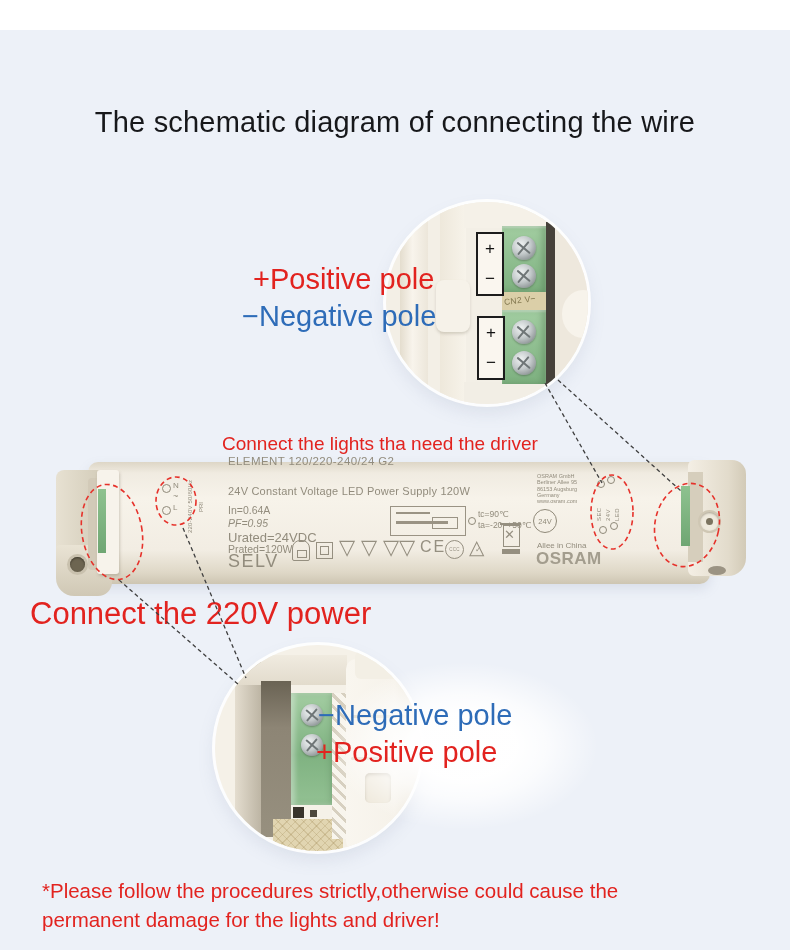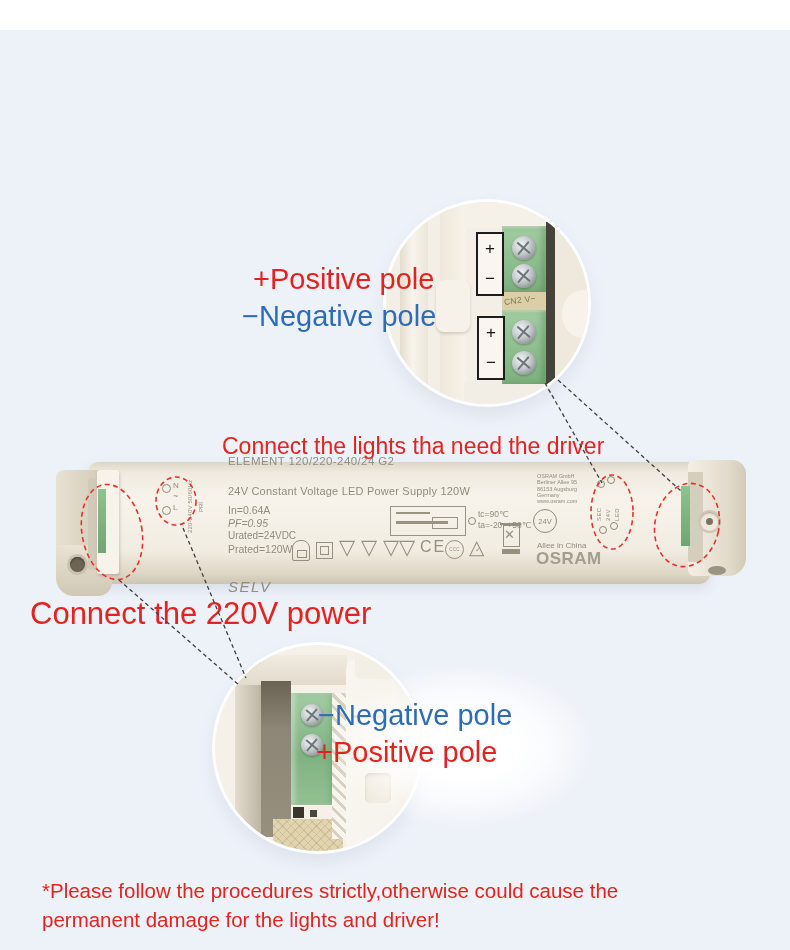--- a/index.html
+++ b/index.html
@@ -8,21 +8,21 @@
   .abs{position:absolute;}
   .t{position:absolute;white-space:nowrap;}
   
   #white-band{left:0;top:0;width:790px;height:30px;background:#ffffff;}
   #title{left:0;top:106px;width:790px;text-align:center;font-size:29px;color:#17181b;letter-spacing:.2px;z-index:2;}
   
   .red-head{color:#e2231f;z-index:6;}
   .blue-head{color:#2e6cb8;z-index:6;}
   #pos-top{left:253px;top:263px;font-size:29px;}
   #neg-top{left:242px;top:300px;font-size:29px;}
-  #connect-lights{left:222px;top:433px;font-size:23px;}
+  #connect-lights{left:222px;top:433px;font-size:19px;}
   #connect-power{left:30px;top:596px;font-size:31px;}
   #neg-bot{left:318px;top:699px;font-size:29px;}
   #pos-bot{left:316px;top:736px;font-size:29px;}
   #warning{left:0;top:876px;width:790px;text-align:left;font-size:20.5px;line-height:29px;color:#e2231f;z-index:6;margin-left:42px;}
   
   #top-circle{left:386px;top:202px;width:202px;height:202px;border-radius:50%;overflow:hidden;background:#f3efe6;
     box-shadow:0 0 0 3px rgba(255,255,255,.9),0 8px 18px rgba(120,130,160,.16);z-index:3;}
   #top-circle .abs{position:absolute;}
   .tc-strip1{left:14px;top:0;width:28px;height:202px;background:linear-gradient(90deg,#e4ddce,#f8f4ec 45%,#ece6da);}
   .tc-strip2{left:54px;top:0;width:26px;height:202px;background:linear-gradient(90deg,#eee8db,#f7f3ea);}
@@ -65,23 +65,23 @@
   #d-right-open{left:688px;top:472px;width:15px;height:90px;background:#d6cebc;}
   #d-right-green{left:681px;top:486px;width:9px;height:60px;background:linear-gradient(180deg,#8ec28f,#6fa673);}
   #d-right-boss{left:700px;top:512px;width:19px;height:19px;border-radius:50%;background:#efeadd;box-shadow:0 0 0 2px #cfc7b4,inset 0 1px 2px rgba(110,100,80,.5);}
   #d-right-hole{left:706px;top:518px;width:7px;height:7px;border-radius:50%;background:#7b735f;}
   #d-right-slot{left:708px;top:566px;width:18px;height:9px;border-radius:50%;background:#9b9383;}
   .lbl{color:#928c7d;}
   #d-model{left:228px;top:455px;font-size:11.5px;letter-spacing:.4px;}
   #d-sub{left:228px;top:485px;font-size:11px;letter-spacing:.2px;}
   #d-sp1{left:228px;top:504px;font-size:10.5px;}
   #d-sp2{left:228px;top:517px;font-size:10.5px;font-style:italic;}
-  #d-sp3{left:228px;top:530px;font-size:10px;}
+  #d-sp3{left:228px;top:530px;font-size:13px;}
   #d-sp4{left:228px;top:543px;font-size:10.5px;}
-  #d-selv{left:228px;top:578px;font-size:15px;letter-spacing:1.5px;font-style:italic;}
+  #d-selv{left:228px;top:551px;font-size:18px;letter-spacing:1.5px;}
   .ring{position:absolute;border:1.3px solid #8f8979;border-radius:50%;}
   #d-ringN{left:162px;top:484px;width:7px;height:7px;}
   #d-inN{left:173px;top:481px;font-size:8px;}
   #d-inT{left:173px;top:491px;font-size:9px;}
   #d-ringL{left:162px;top:506px;width:7px;height:7px;}
   #d-inL{left:173px;top:503px;font-size:8px;}
   #d-rating{left:187px;top:533px;font-size:6px;transform:rotate(-90deg);transform-origin:0 0;letter-spacing:.2px;}
   #d-pri{left:198px;top:512px;font-size:6px;transform:rotate(-90deg);transform-origin:0 0;}
   #d-wire{left:390px;top:506px;width:74px;height:28px;border:1px solid #9a9384;}
   #d-wire-a{left:396px;top:512px;width:34px;height:2px;background:#9a9384;}
@@ -151,20 +151,21 @@
     background:radial-gradient(closest-side,rgba(255,255,255,.98) 40%,rgba(255,255,255,.75) 62%,rgba(255,255,255,0) 100%);}
   
   #overlay{position:absolute;left:0;top:0;width:790px;height:950px;z-index:7;pointer-events:none;}
 </style>
 </head>
 <body>
 
 <div id="page">
 
   <div class="abs" id="white-band"></div>
+  <div class="t" id="title">The schematic diagram of connecting the wire</div>
 
   <div class="abs drv" id="d-body"></div>
   <div class="abs drv" id="d-left-flange"></div>
   <div class="abs drv" id="d-left-tab"></div>
   <div class="abs drv" id="d-left-hole"></div>
   <div class="abs drv" id="d-left-open"></div>
   <div class="abs drv" id="d-left-cover"></div>
   <div class="abs drv" id="d-left-green"></div>
   <div class="abs drv" id="d-right-cover"></div>
   <div class="abs drv" id="d-right-open"></div>

